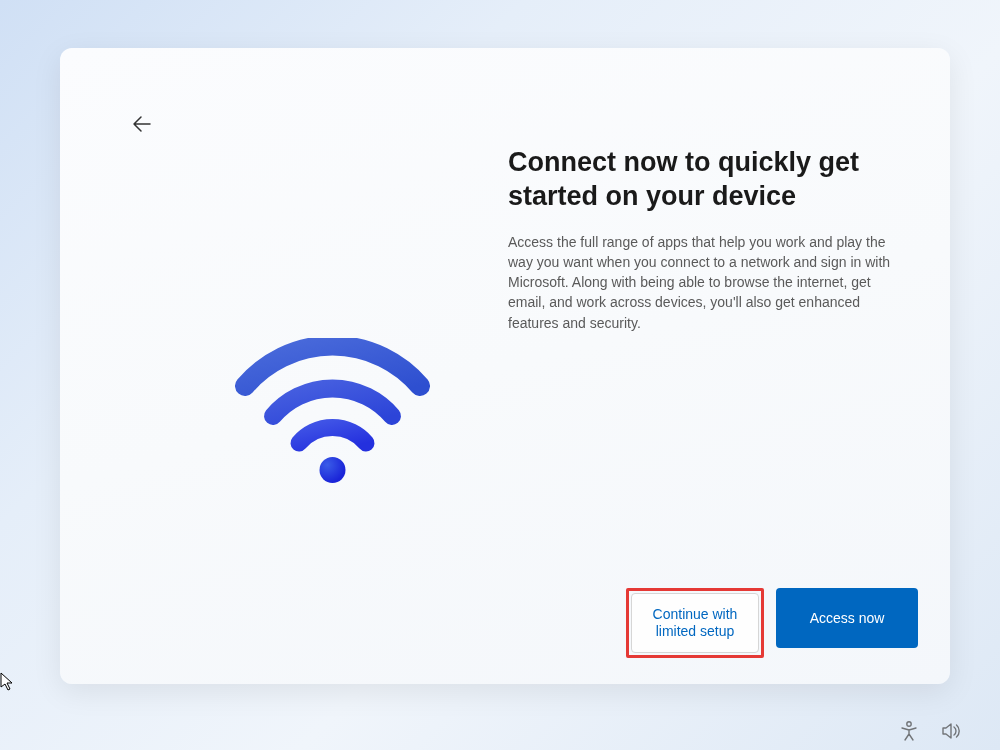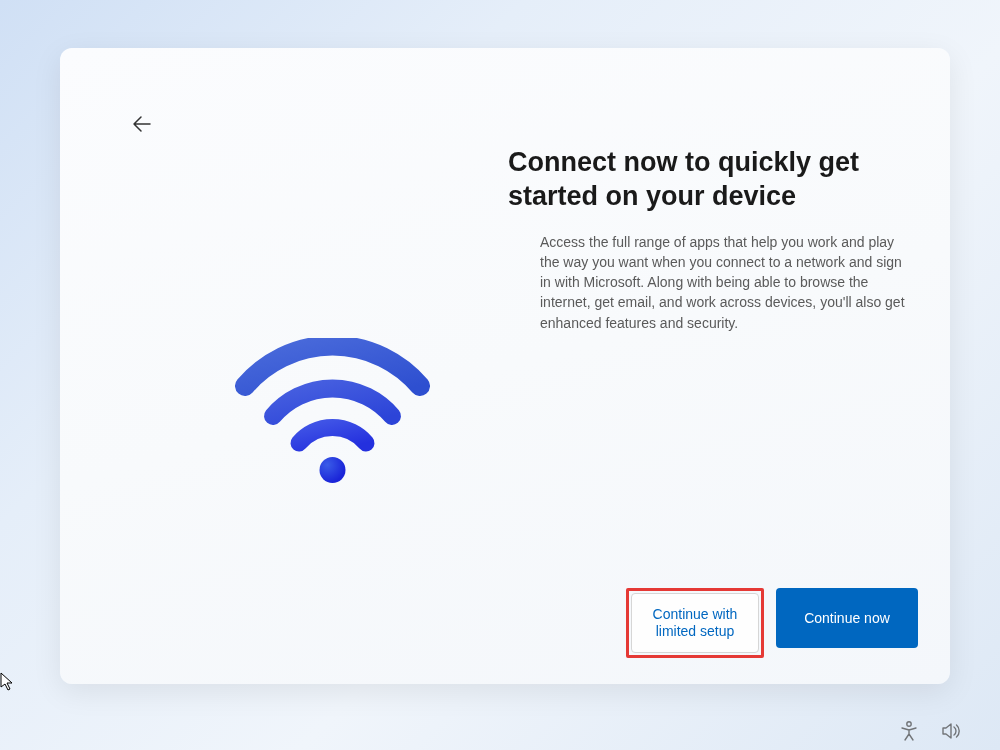--- a/index.html
+++ b/index.html
@@ -48,21 +48,20 @@
       font-size: 27px;
       font-weight: 600;
       color: #1a1a1a;
       line-height: 1.25;
       margin-bottom: 18px;
     }
     .description {
       font-size: 14px;
       color: #5a5a5a;
       line-height: 1.45;
-      margin-left: 32px;
     }
     .wifi-icon-wrap {
       position: absolute;
       left: 175px;
       top: 290px;
       width: 195px;
       height: 150px;
       display: flex;
       align-items: center;
       justify-content: center;
@@ -168,21 +167,21 @@
       <path d="M 38 78 A 78 78 0 0 1 157 78" stroke="url(#wg2)" stroke-width="18" fill="none" stroke-linecap="round"></path>
       <path d="M 64 105 A 44 44 0 0 1 131 105" stroke="url(#wg3)" stroke-width="17" fill="none" stroke-linecap="round"></path>
       <circle cx="97.5" cy="132" r="13" fill="url(#wgd)"></circle>
     </svg>
   </div>
 
   <div class="buttons">
     <div class="highlight">
       <div class="btn btn-secondary">Continue with limited setup</div>
     </div>
-    <div class="btn btn-primary">Continue now</div>
+    <div class="btn btn-primary">Access now</div>
   </div>
 
 </div>
 
 <div class="taskbar-icons">
   <div class="taskbar-icon">
     <svg width="22" height="22" viewBox="0 0 22 22">
       <circle cx="11" cy="4" r="2.2" fill="none" stroke="#444" stroke-width="1.4"></circle>
       <path d="M 4 8 L 11 10 L 18 8 M 11 10 L 11 14 M 11 14 L 7 20 M 11 14 L 15 20" stroke="#444" stroke-width="1.4" fill="none" stroke-linecap="round" stroke-linejoin="round"></path>
     </svg>

